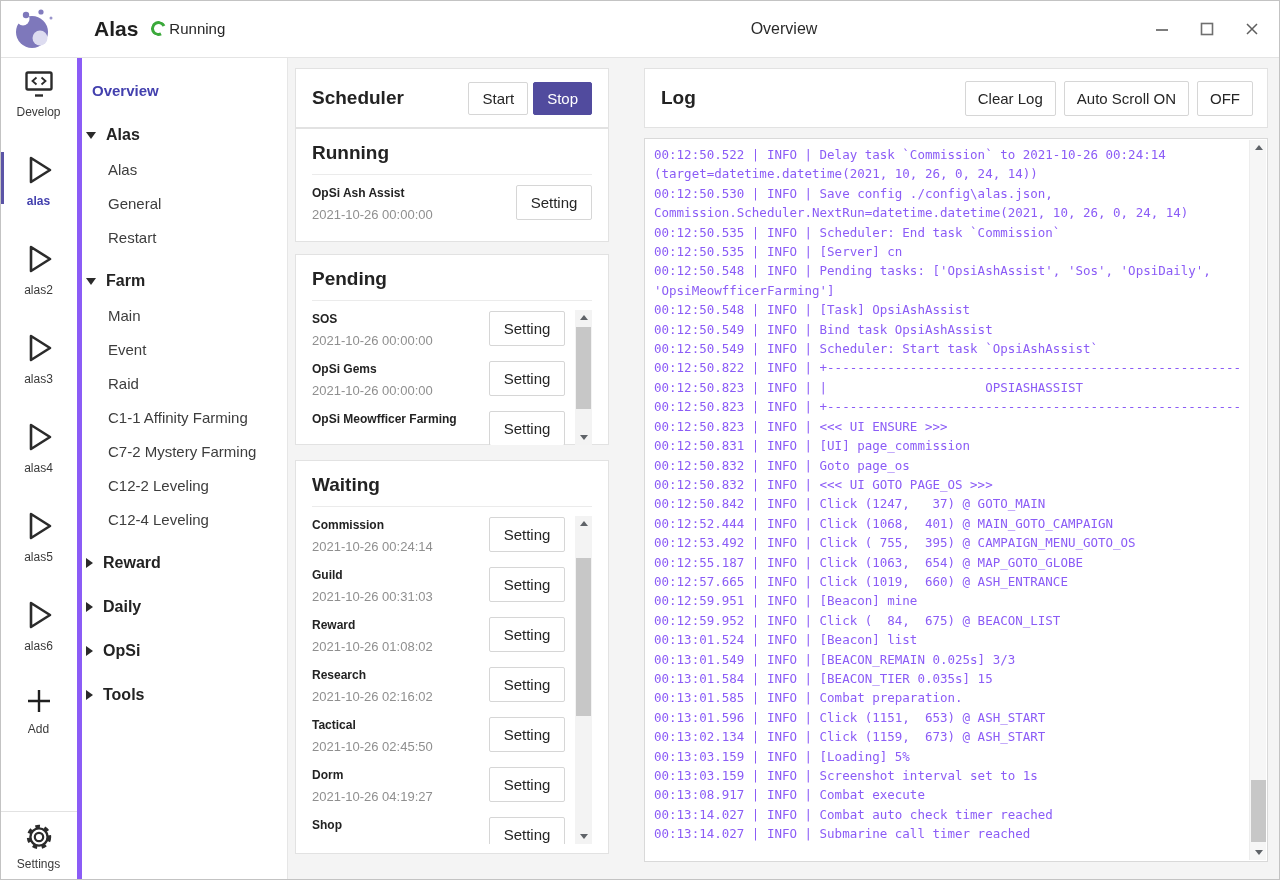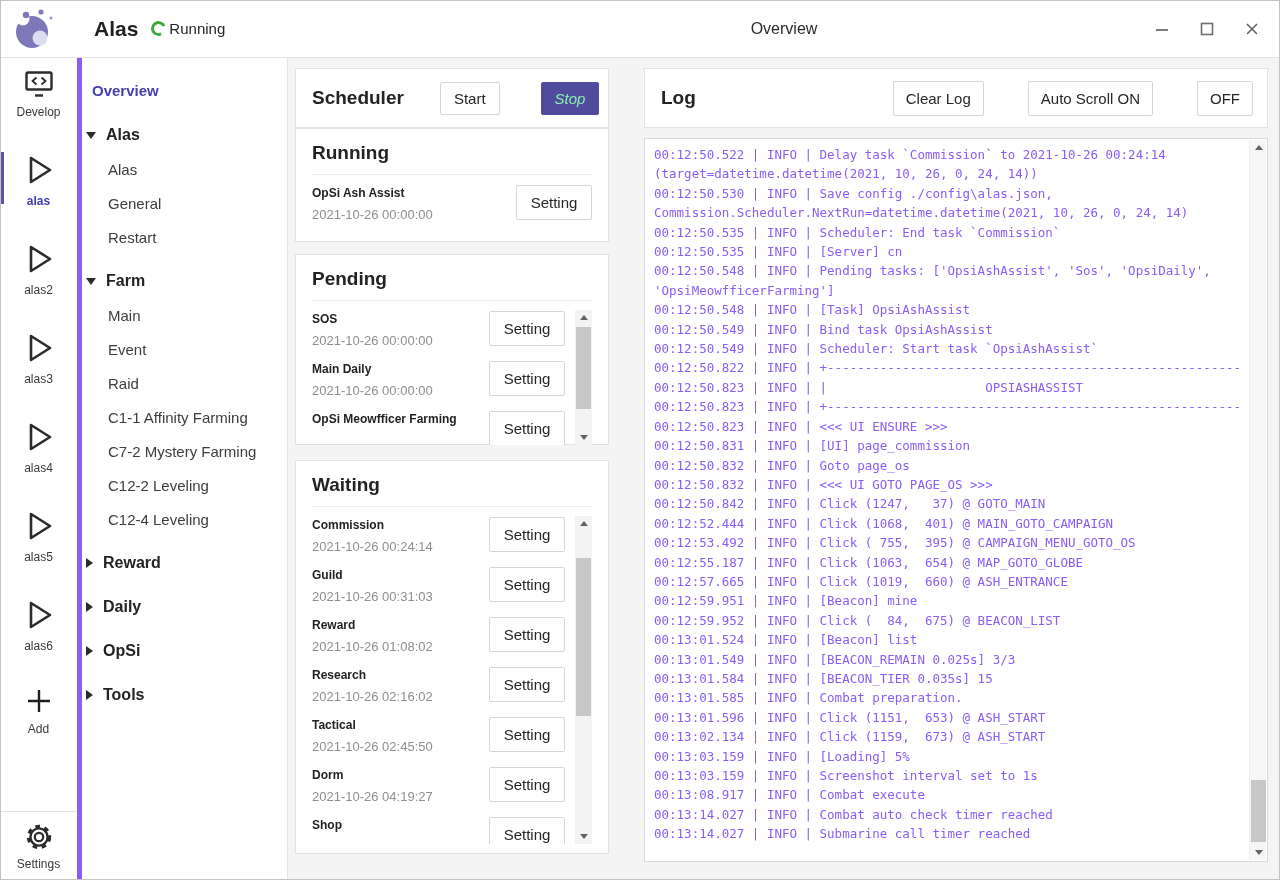--- a/index.html
+++ b/index.html
@@ -48,27 +48,27 @@
   .tri.down{border-width:7px 5.5px 0 5.5px; border-color:#2b2b2b transparent transparent transparent;}
   .tri.right{border-width:5.5px 0 5.5px 7px; border-color:transparent transparent transparent #2b2b2b;}
   .menu-sub{height:34px; display:flex; align-items:center; padding-left:38px;
     font-size:15px; color:#3d3d3d; cursor:pointer;}
 
   
   .content{position:absolute; top:58px; left:288px; right:0; bottom:0; background:#f4f4f4;}
   .middle{position:absolute; left:7px; top:10px; width:314px; bottom:0;}
   .right-col{position:absolute; left:331px; top:10px; right:12px; bottom:0; display:flex; flex-direction:column;padding-left:25px;}
 
-  .card{background:#fff; border:1px solid var(--border);gap:36px;}
+  .card{background:#fff; border:1px solid var(--border);}
   .headcard{height:60px; display:flex; align-items:center; padding:0 16px;}
   .card-title{font-size:19px; font-weight:600; color:#232323; flex:1;}
   .btn{border:1px solid var(--btn-border); background:#fff; color:var(--txt); font-size:15px;
     font-family:inherit; padding:7px 13px; border-radius:2px; cursor:pointer; white-space:nowrap;}
   .btn + .btn{margin-left:5px;}
-  .btn.primary{background:var(--accent); border-color:var(--accent); color:#86efac;font-style:italic;}
+  .btn.primary{background:var(--accent); border-color:var(--accent); color:#ffffff;}
 
   .taskcard{padding:13px 16px 10px;}
   .taskcard .card-title{font-size:19px;}
   .hr{border-top:1px solid #ebebeb; margin:10px 0 9px;}
   .list-wrap{position:relative;}
   .list-wrap.scrolled{padding-right:27px; overflow:hidden;}
   .card-running{margin-top:0; height:114px;}
   .card-pending{margin-top:12px; height:191px;}
   .card-pending .list-wrap{height:135px;}
   .card-waiting{margin-top:15px; height:394px;}
@@ -268,21 +268,21 @@
           <div class="list-wrap scrolled">
             <div class="task-row">
               <div class="task-info">
                 <div class="task-name">SOS</div>
                 <div class="task-time">2021-10-26 00:00:00</div>
               </div>
               <button class="btn setting">Setting</button>
             </div>
             <div class="task-row">
               <div class="task-info">
-                <div class="task-name">Main Daily</div>
+                <div class="task-name">OpSi Gems</div>
                 <div class="task-time">2021-10-26 00:00:00</div>
               </div>
               <button class="btn setting">Setting</button>
             </div>
             <div class="task-row">
               <div class="task-info">
                 <div class="task-name">OpSi Meowfficer Farming</div>
               </div>
               <button class="btn setting">Setting</button>
             </div>

